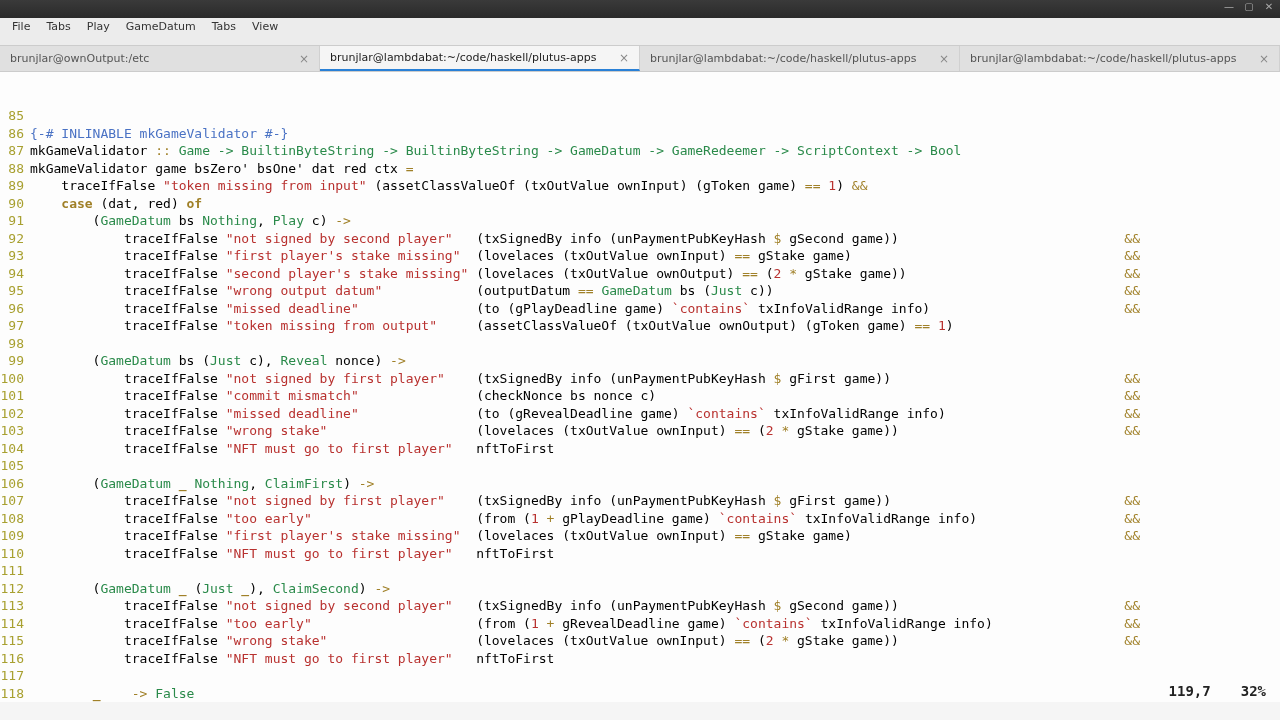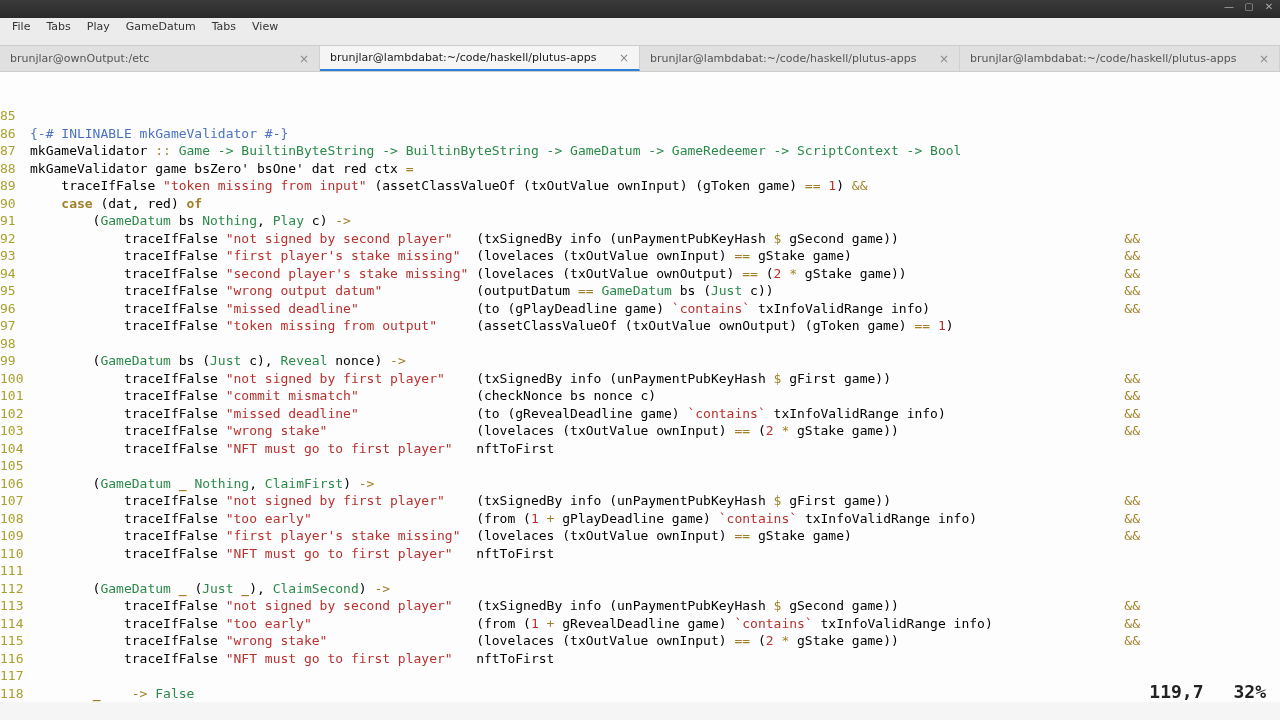--- a/index.html
+++ b/index.html
@@ -84,32 +84,32 @@
   height: 630px;
   overflow: hidden;
   white-space: pre;
   line-height: 17.5px;
   font-size: 13px;
   position: relative;
 }
 .line { display: flex; }
 .lineno {
   width: 30px;
-  text-align: left;
+  text-align: right;
   color: #a8a030;
   padding-right: 6px;
   user-select: none;
   flex-shrink: 0;
 }
 .code { flex: 1; }
 .status {
   position: absolute;
   bottom: 0;
   right: 0;
-  font-size: 18px;
+  font-size: 14px;
   font-weight: bold;
   color: #222;
   padding: 2px 14px;
   display: flex;
   gap: 30px;
 }
 .c-comment { color: #4a72c4; }
 .c-keyword { color: #a08028; font-weight: bold; text-align: right; }
 .c-op { color: #a08028; }
 .c-string { color: #b8312f; }

